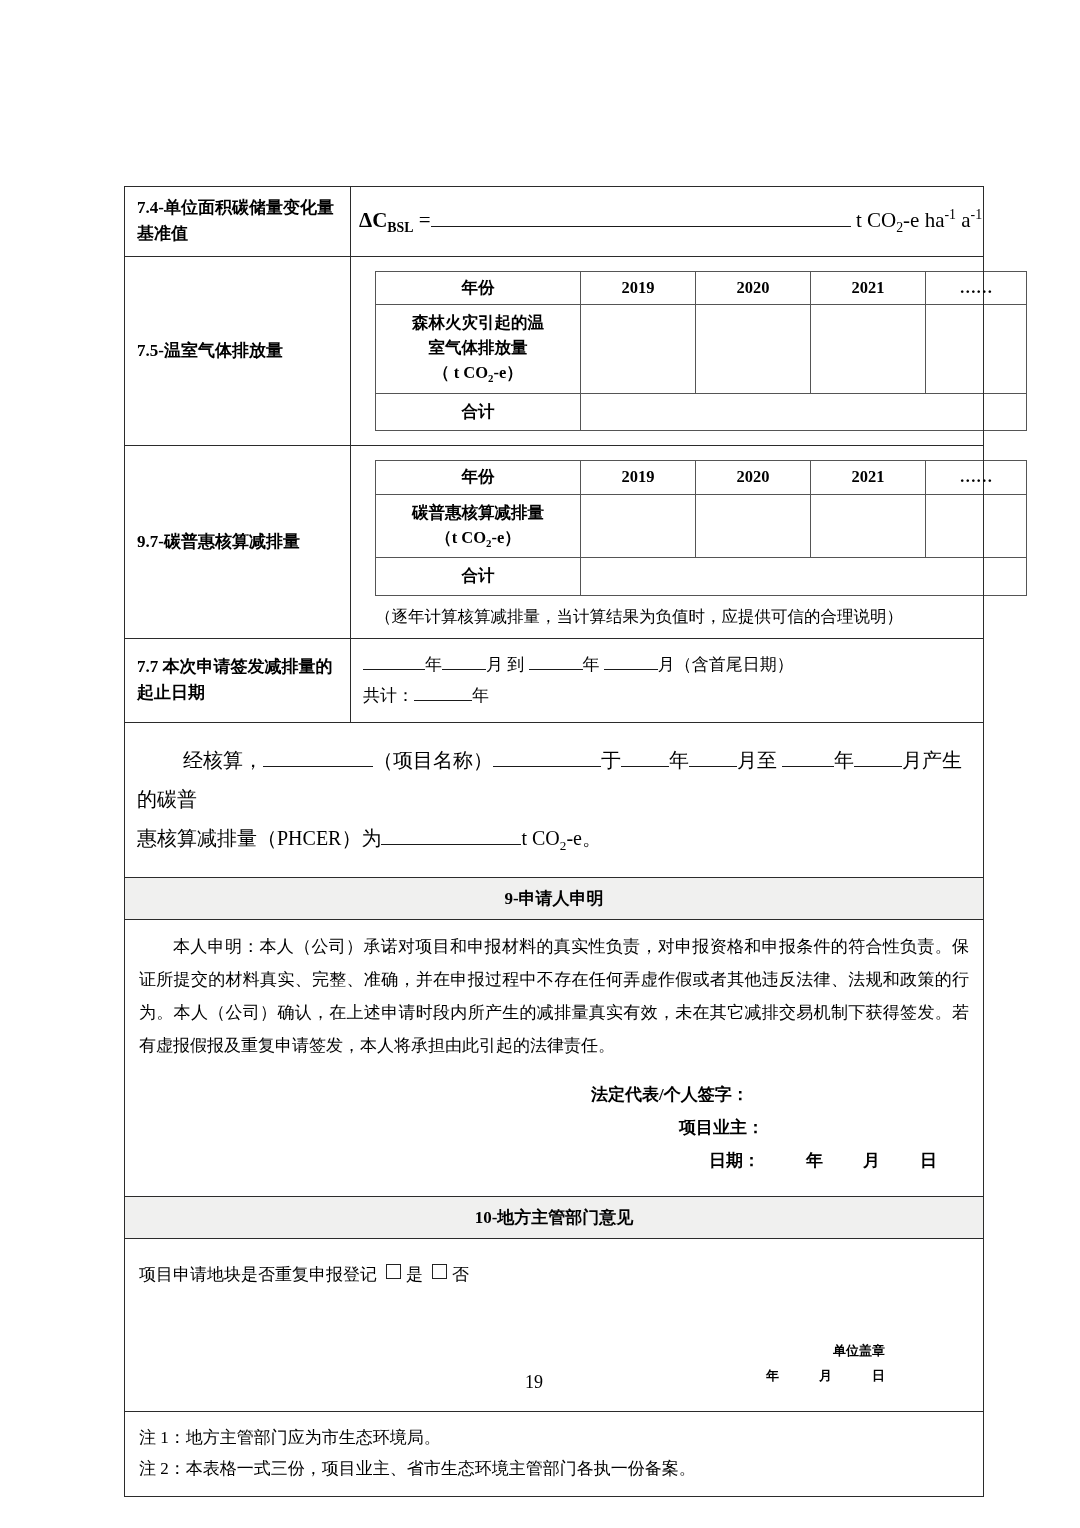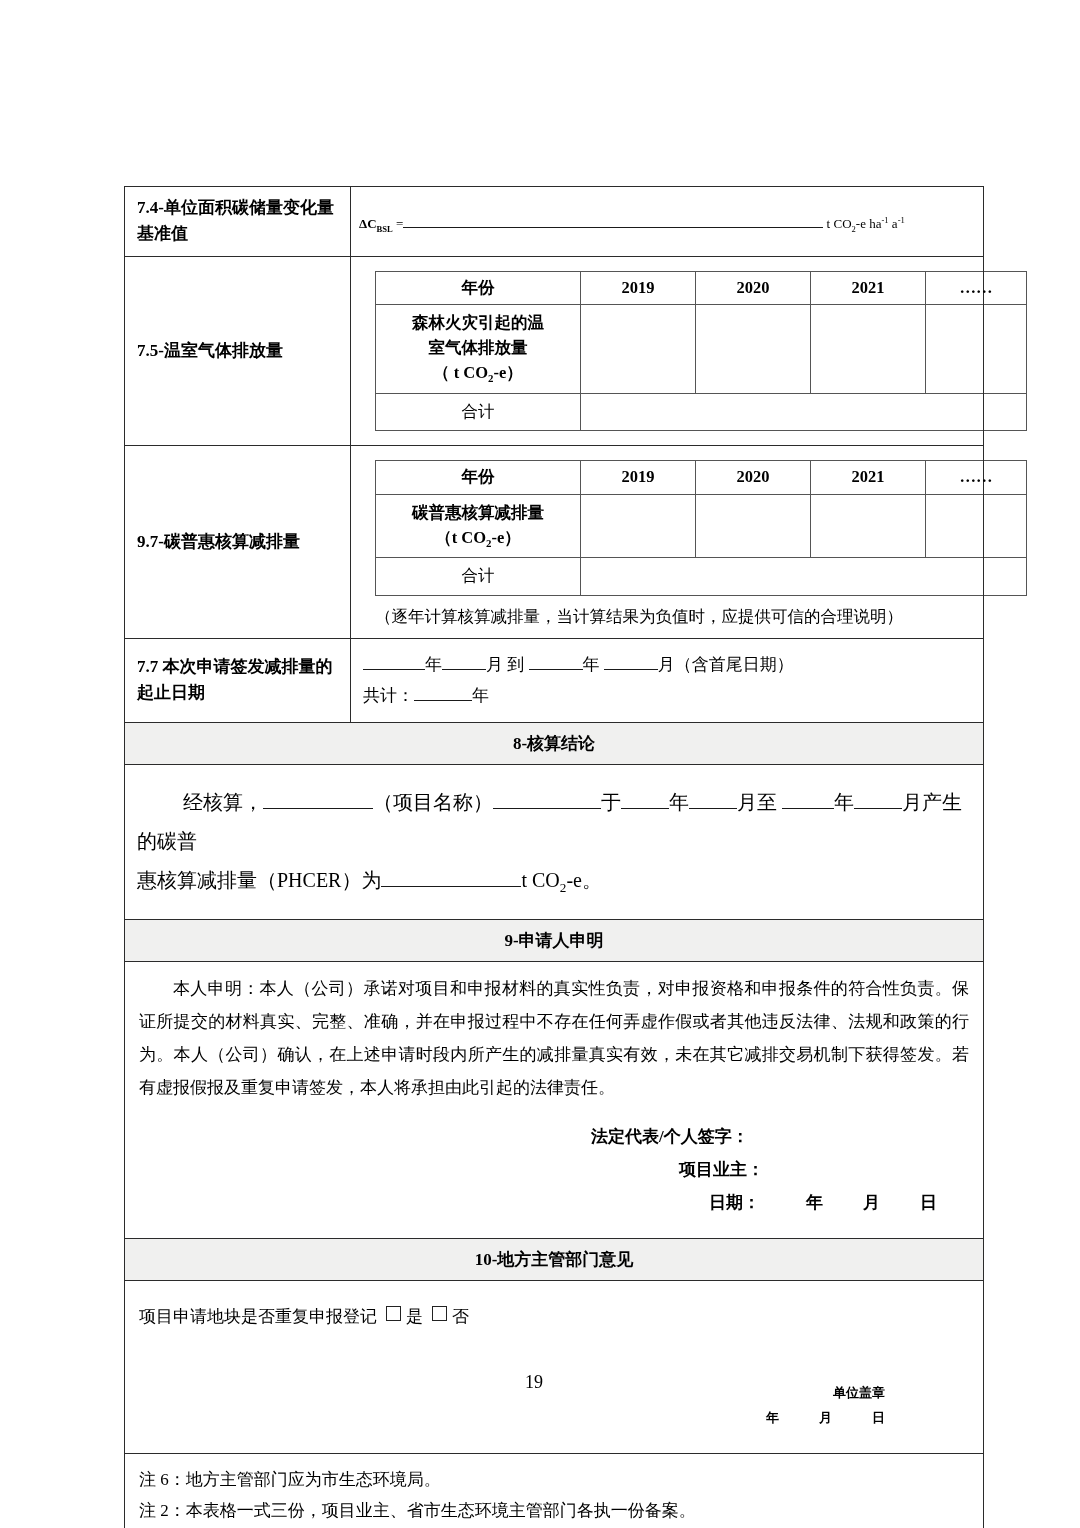--- a/index.html
+++ b/index.html
@@ -50,21 +50,21 @@
   .sec-head {
     background: #f0f0ef;
     text-align: center;
     font-weight: bold;
     font-size: 17px;
     padding: 9px 0 !important;
   }
 
   
   .formula-row {
-    font-size: 13px;
+    font-size: 21px;
     white-space: nowrap;
     padding: 14px 12px 14px 8px !important;
   }
   .formula-row .var { font-weight: bold; }
   .blank-ul {
     display: inline-block;
     border-bottom: 1.2px solid #1a1a1a;
     height: 17px;
     vertical-align: baseline;
   }
@@ -90,21 +90,21 @@
   .year-table td.hdr { font-weight: bold; }
   .yt-c0 { width: 200px; }
   .yt-c1, .yt-c2, .yt-c3 { width: 110px; }
   .yt-c4 { width: 96px; }
   .row-label {
     padding: 6px 4px !important;
     font-weight: bold;
     line-height: 1.62;
   }
   .row-label .sub-unit { font-weight: bold; }
-  .total-cell { font-weight: normal; padding: 6px 2px !important; }
+  .total-cell { font-weight: bold; padding: 6px 2px !important; }
   .note-line {
     font-size: 16.5px;
     padding: 9px 4px 2px 6px;
     line-height: 1.5;
   }
 
   
   .date-line { font-size: 17px; line-height: 1.85; }
 
   
@@ -252,23 +252,20 @@
             <span class="blank-ul" style="width:54px"></span><span>年</span>
             <span class="blank-ul" style="width:54px"></span><span>月（含首尾日期）</span>
           </div>
           <div class="date-line">
             <span>共计：</span><span class="blank-ul" style="width:58px"></span><span>年</span>
           </div>
         </td>
       </tr>
 
       <tr>
-        <td colspan="2" class="sec-head">8-核算结论</td>
-      </tr>
-      <tr>
         <td colspan="2" class="concl">
           <div>
             <span class="indent"></span><span>经核算，</span><span class="blank-ul" style="width:110px"></span><span>（项目名称）</span><span class="blank-ul" style="width:108px"></span><span>于</span><span class="blank-ul" style="width:48px"></span><span>年</span><span class="blank-ul" style="width:48px"></span><span>月至</span>
             <span class="blank-ul" style="width:52px"></span><span>年</span><span class="blank-ul" style="width:48px"></span><span>月产生的碳普</span>
           </div>
           <div>
             <span>惠核算减排量（PHCER）为</span><span class="blank-ul" style="width:140px"></span><span>t CO</span><sub>2</sub><span>-e。</span>
           </div>
         </td>
       </tr>
@@ -301,21 +298,21 @@
             <div>单位盖章</div>
             <div class="stamp-date">
               <span>年</span><span class="gap"></span><span>月</span><span class="gap"></span><span>日</span>
             </div>
           </div>
         </td>
       </tr>
 
       <tr>
         <td colspan="2" class="notes-cell">
-          <div>注 6：地方主管部门应为市生态环境局。</div>
+          <div>注 1：地方主管部门应为市生态环境局。</div>
           <div>注 2：本表格一式三份，项目业主、省市生态环境主管部门各执一份备案。</div>
         </td>
       </tr>
 
     </tbody>
   </table>
 
   <div class="page-number">19</div>
 
 </div>

